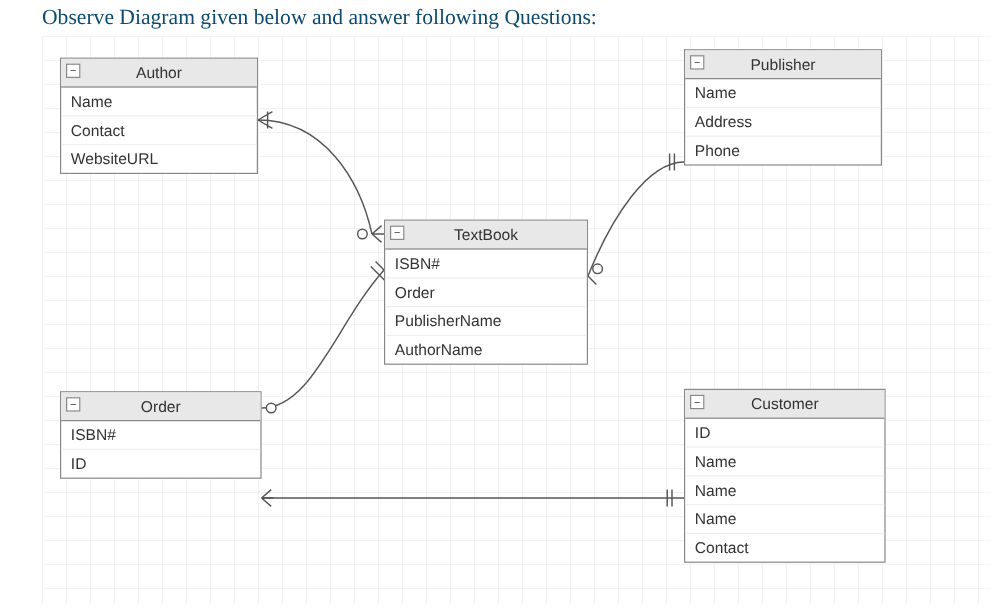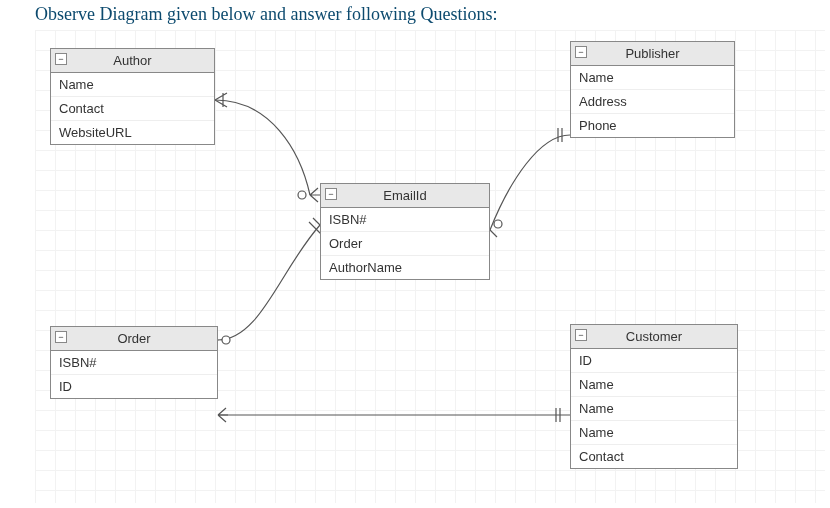--- a/index.html
+++ b/index.html
@@ -140,25 +140,26 @@
   <div class="entity-attrs">
     <div class="attr">Name</div>
     <div class="attr">Address</div>
     <div class="attr">Phone</div>
   </div>
 </div>
 
 <div class="entity" style="left:320px; top:183px; width:170px;">
   <div class="entity-header">
     <span class="collapse-icon">−</span>
-    <span>EmailId</span>
+    <span>TextBook</span>
   </div>
   <div class="entity-attrs">
     <div class="attr">ISBN#</div>
     <div class="attr">Order</div>
+    <div class="attr">PublisherName</div>
     <div class="attr">AuthorName</div>
   </div>
 </div>
 
 <div class="entity" style="left:50px; top:326px; width:168px;">
   <div class="entity-header">
     <span class="collapse-icon">−</span>
     <span>Order</span>
   </div>
   <div class="entity-attrs">

